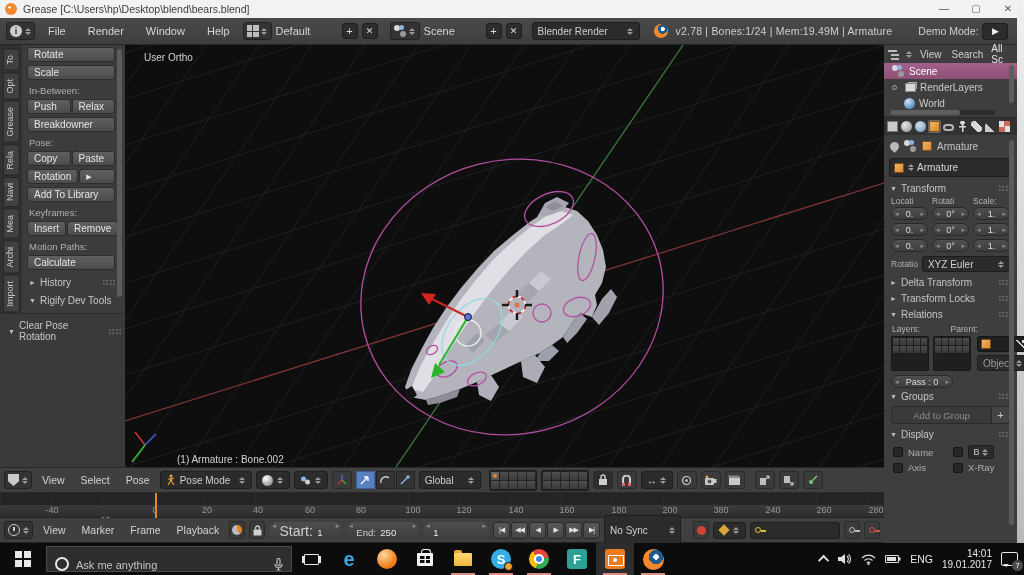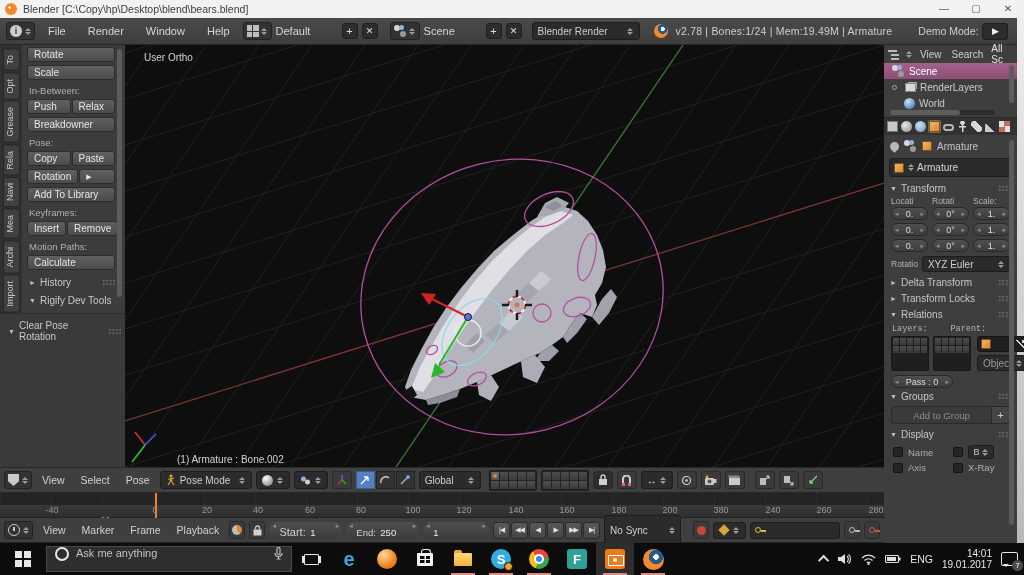--- a/index.html
+++ b/index.html
@@ -105,21 +105,21 @@
   .idrow { margin:3px 5px; height:19px; background:#2b2b2b; border:1px solid #1d1d1d; border-radius:3px;
     display:flex; align-items:center; gap:3px; padding:0 4px; color:#d6d6d6; }
   .phdr { display:flex; align-items:center; font-size:10px; color:#c6c6c6; padding:3px 6px 2px; }
   .t-cols { display:flex; gap:4px; padding:0 7px; }
   .t-col { flex:1; display:flex; flex-direction:column; gap:3px; }
   .t-colhdr { font-size:8.5px; color:#b2b2b2; margin-bottom:1px; }
   .rotmode { display:flex; align-items:center; gap:4px; padding:4px 7px 2px; }
   .rotmode .lbl { font-size:8.5px; color:#b2b2b2; flex:0 0 auto; }
   .rotmode .pill { flex:1; height:16px; }
   .rel-labels { display:flex; padding:2px 8px 2px; }
-  .rel-labels span { flex:1; font-size:8.5px; color:#b2b2b2;font-family:Liberation Mono, monospace; }
+  .rel-labels span { flex:1; font-size:8.5px; color:#b2b2b2; }
   .rel-body { display:flex; padding:0 7px; gap:6px; }
   .lay-grids { display:flex; gap:4px; }
   .lgrid { display:grid; grid-template-columns:repeat(5,6px); grid-auto-rows:7px; gap:1px;
     background:#1f1f1f; border:1px solid #181818; border-radius:2px; padding:1px; }
   .lgrid i { background:linear-gradient(#4c4c4c,#383838); }
   .parent-col { flex:1; display:flex; flex-direction:column; gap:3px; }
   .parent-pill { height:16px; background:#1f1f1f; border:1px solid #151515; border-radius:3px; display:flex; align-items:center; gap:3px; padding:0 3px; }
   .eyedrop { width:9px; height:9px; margin-left:auto; background:linear-gradient(45deg,transparent 45%, #ddd 45% 60%, transparent 60%),
     linear-gradient(#ddd,#ddd) 6px 0/3px 3px no-repeat; }
   .passpill { width:62px; margin:4px 7px 0; }
@@ -192,21 +192,21 @@
   .key-ic::after { content:""; position:absolute; left:5px; top:2px; width:5px; height:1.5px; background:#d8c23a; }
   .key-ic.gray { border-color:#bbb; } .key-ic.gray::after { background:#bbb; }
   .key-ic.red { border-color:#cc5544; } .key-ic.red::after { background:#cc5544; }
 
   
   .taskbar { position:absolute; left:0; top:543px; width:1024px; height:32px; background:#0c0c0c;
     display:flex; align-items:center; color:#ddd; }
   .startbtn { width:46px; height:32px; display:flex; align-items:center; justify-content:center; }
   .winlogo { display:grid; grid-template-columns:7px 7px; grid-auto-rows:7px; gap:1.5px; }
   .winlogo i { background:#e8e8e8; }
-  .searchbox { width:246px; height:26px; background:#2e2e2e; border:1px solid #4a4a4a; display:flex; align-items:flex-start; gap:7px; padding:0 8px; }
+  .searchbox { width:246px; height:26px; background:#2e2e2e; border:1px solid #4a4a4a; display:flex; align-items:flex-end; gap:7px; padding:0 8px; }
   .cortana { width:14px; height:14px; border:2px solid #e8e8e8; border-radius:50%; }
   .searchtxt { font-size:11px; color:#c2c2c2; flex:1; }
   .tbslot { width:38px; height:32px; display:flex; align-items:center; justify-content:center; position:relative; }
   .tbslot.open::after { content:""; position:absolute; bottom:0; left:7px; width:24px; height:2.5px; background:#d98d82; }
   .tbslot.activeapp { background:#2d2d2d; }
   .tv-ic { width:15px; height:11px; border:1.5px solid #e8e8e8; border-radius:1px; box-shadow:-4px 0 0 -2px #e8e8e8, 4px 0 0 -2px #e8e8e8; }
   .edge-ic { font-size:20px; font-weight:bold; color:#3da6e0; line-height:20px; }
   .gom-ic { width:20px; height:20px; border-radius:50%; background:radial-gradient(circle at 35% 30%, #ffd9a0, #f0821e 60%, #c65f10); }
   .store-ic { width:16px; height:13px; background:#f2f2f2; border-radius:1px; position:relative; }
   .store-ic::before { content:""; position:absolute; left:4px; top:-4px; width:8px; height:4px; border:1.5px solid #f2f2f2; border-bottom:none; border-radius:3px 3px 0 0; }
@@ -238,21 +238,21 @@
   .badge { position:absolute; right:-6px; bottom:-6px; width:11px; height:11px; border-radius:50%; background:#4b4b4b;
     color:#fff; font-size:7.5px; display:flex; align-items:center; justify-content:center; }
 </style>
 </head>
 <body>
 
 <div class="screen">
 
   <div class="titlebar">
     <div class="blogo"></div>
-    <span class="ttl">Blender [C:\Copy\hp\Desktop\blend\bears.blend]</span>
+    <span class="ttl">Grease [C:\Users\hp\Desktop\blend\bears.blend]</span>
     <div class="wctrl">
       <span>—</span>
       <span>▢</span>
       <span>✕</span>
     </div>
   </div>
 
   <div class="bheader">
     <div class="edbtn">
       <div class="info-ic">i</div>
@@ -843,21 +843,21 @@
     <div class="icbtn" style="width:18px;">
       <div style="width:10px;height:10px;border-radius:50%;background:conic-gradient(#e5862d 0 40%, #bdbdbd 40% 100%);"></div>
     </div>
     <div class="icbtn" style="width:18px;">
       <svg width="9" height="11" viewBox="0 0 9 11">
         <rect x="0.5" y="4.5" width="8" height="6" fill="#cfcfcf"></rect>
           <path d="M2.5 4.5 V3 a2 2 0 0 1 4 0 V4.5" stroke="#cfcfcf" stroke-width="1.3" fill="none"></path>
       </svg>
     </div>
     <div class="tl-pill rng" style="width:80px;">
-      <span style="font-size:11px;color:#cfcfcf;">Start:</span>
+      <span style="font-size:14px;color:#cfcfcf;">Start:</span>
       <span style="margin-left:auto;font-size:9.5px;color:#e8e8e8;">1</span>
     </div>
     <div class="tl-pill rng" style="width:80px;">
       <span style="font-size:9.5px;color:#cfcfcf;">End:</span>
       <span style="margin-left:auto;font-size:9.5px;color:#e8e8e8;">250</span>
     </div>
     <div class="tl-pill rng" style="width:72px; justify-content:flex-end;">
       <span style="font-size:9.5px;color:#e8e8e8;">1</span>
     </div>
     <div class="pbtns">

